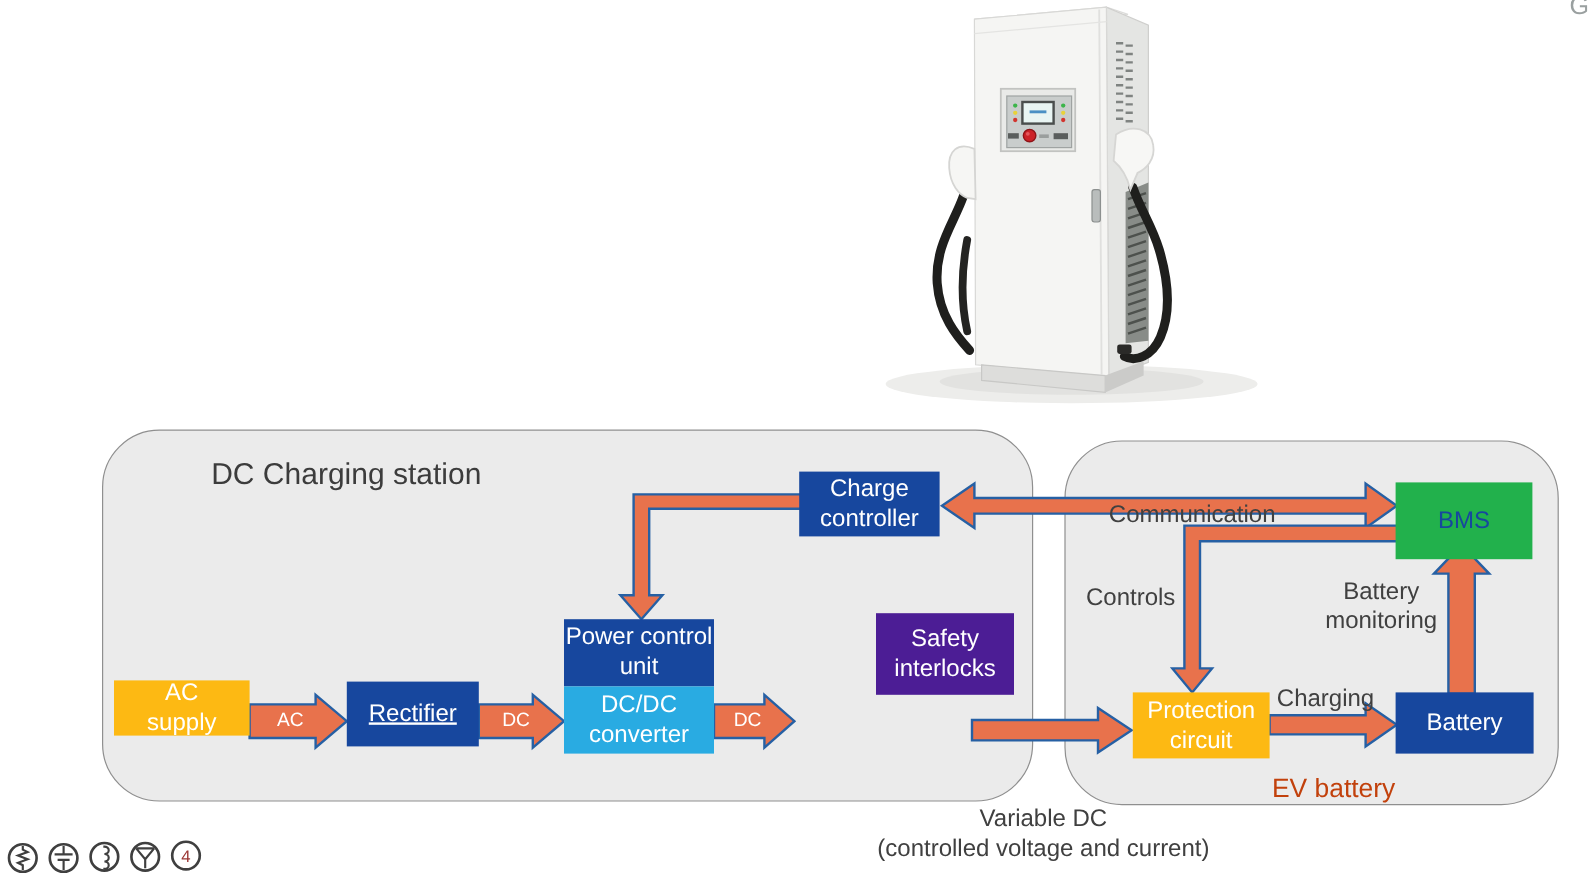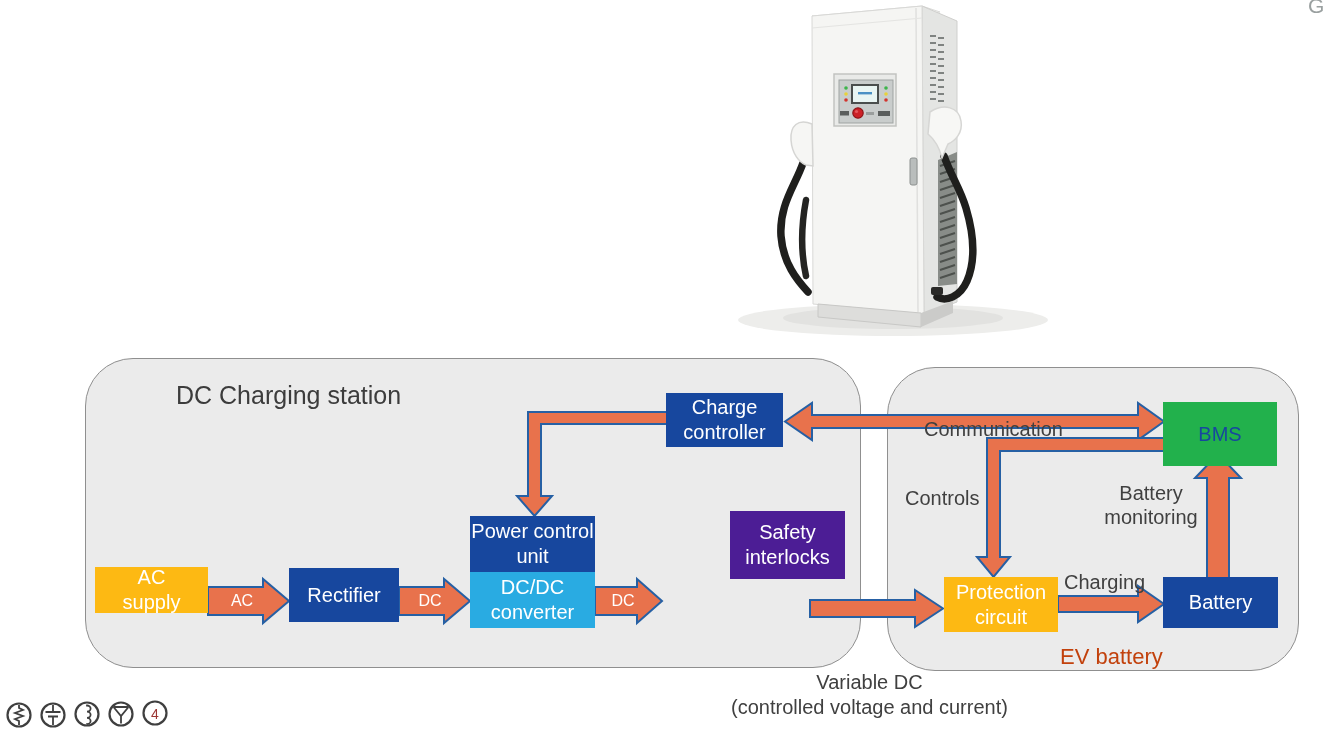--- a/index.html
+++ b/index.html
@@ -128,21 +128,21 @@
         <text x="155" y="718.5" text-anchor="middle" font-size="14" stroke="none" fill="#9b3633">4</text>
       </g>
     </g>
   </svg>
 
   <div class="title" style="left:176px;top:381px;">DC Charging station</div>
 
   <div class="block" style="left: 95px; top: 567px; width: 113px; height: 46px; background-color: rgb(253, 185, 19);">
     <span style="width:66px;">AC supply</span>
   </div>
-  <div class="block" style="left: 289px; top: 568px; width: 110px; height: 54px; background-color: rgb(23, 71, 158);">
+  <div class="block" style="left: 289px; top: 568px; width: 110px; height: 54px; background-color: rgb(23, 71, 158); text-decoration: underline;">
     <span>Rectifier</span>
   </div>
   <div class="block" style="left: 470px; top: 516px; width: 125px; height: 56px; background-color: rgb(23, 71, 158);">
     <span>Power control unit</span>
   </div>
   <div class="block" style="left: 470px; top: 572px; width: 125px; height: 56px; background-color: rgb(41, 171, 226);">
     <span>DC/DC converter</span>
   </div>
   <div class="block" style="left: 695px; top: 511px; width: 115px; height: 68px; background-color: #4c1d95; margin-left: 35px;">
     <span>Safety interlocks</span>

